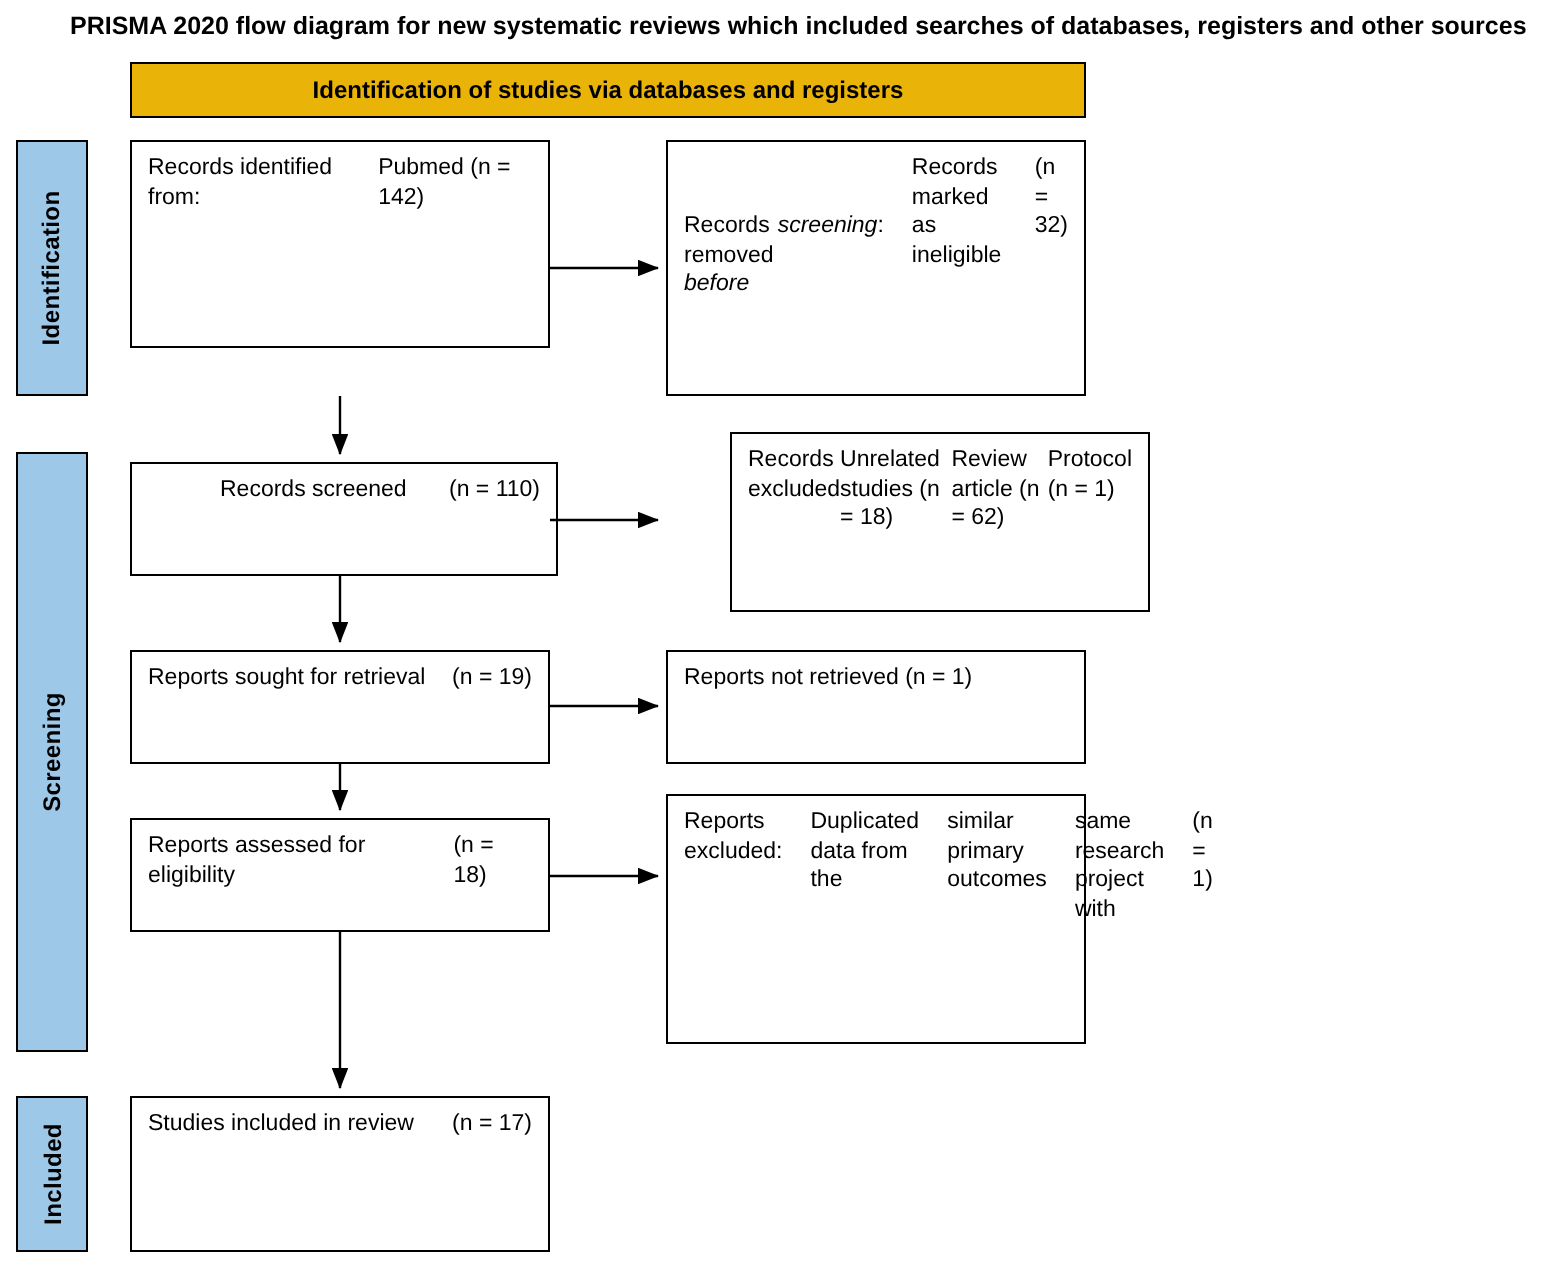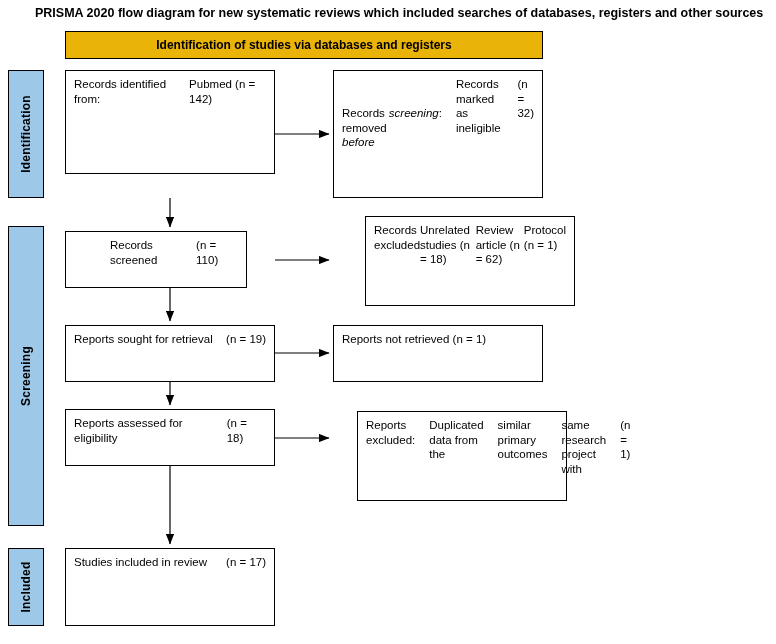--- a/index.html
+++ b/index.html
@@ -117,21 +117,21 @@
       <span>Records removed </span><span class="ital">before</span>
     </div>
     <div class="ln">
       <span class="ital">screening</span><span>:</span>
     </div>
     <div class="ln indent1">Records marked as ineligible</div>
     <div class="ln indent1">(n = 32)</div>
   </div>
 </div>
 
-<div class="box" style="left:65px; top:231px; width:182px; height:57px;padding-left:44px;">
+<div class="box" style="left:65px; top:231px; width:214px; height:57px;padding-left:44px;">
   <div class="vcenter">
     <div class="ln">Records screened</div>
     <div class="ln">(n = 110)</div>
   </div>
 </div>
 
 <div class="box" style="left:333px; top:216px; width:210px; height:90px;margin-left:32px;">
   <div class="vcenter">
     <div class="ln">Records excluded</div>
     <div class="ln">Unrelated studies (n = 18)</div>
@@ -153,21 +153,21 @@
   </div>
 </div>
 
 <div class="box" style="left:65px; top:409px; width:210px; height:57px;">
   <div class="vcenter">
     <div class="ln">Reports assessed for eligibility</div>
     <div class="ln">(n = 18)</div>
   </div>
 </div>
 
-<div class="box" style="left:333px; top:411px; width:210px; height:90px;margin-left:24px;">
+<div class="box" style="left:333px; top:397px; width:210px; height:125px;">
   <div class="vcenter">
     <div class="ln">Reports excluded:</div>
     <div class="ln indent1">Duplicated data from the</div>
     <div class="ln indent1">similar primary outcomes</div>
     <div class="ln indent1">same research project with</div>
     <div class="ln indent1">(n = 1)</div>
   </div>
 </div>
 
 <div class="box" style="left:65px; top:548px; width:210px; height:78px;">

